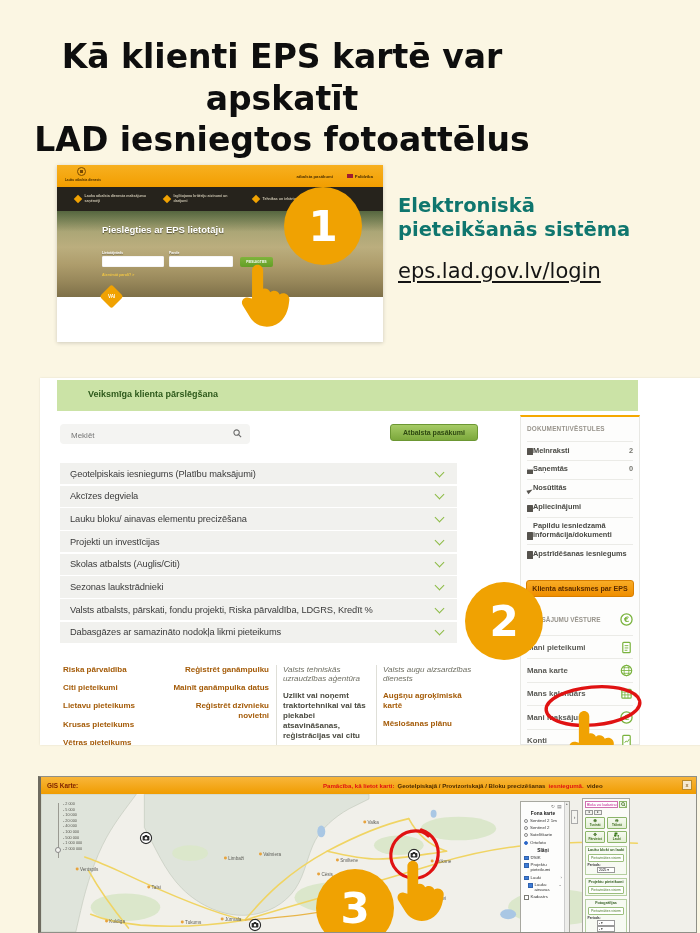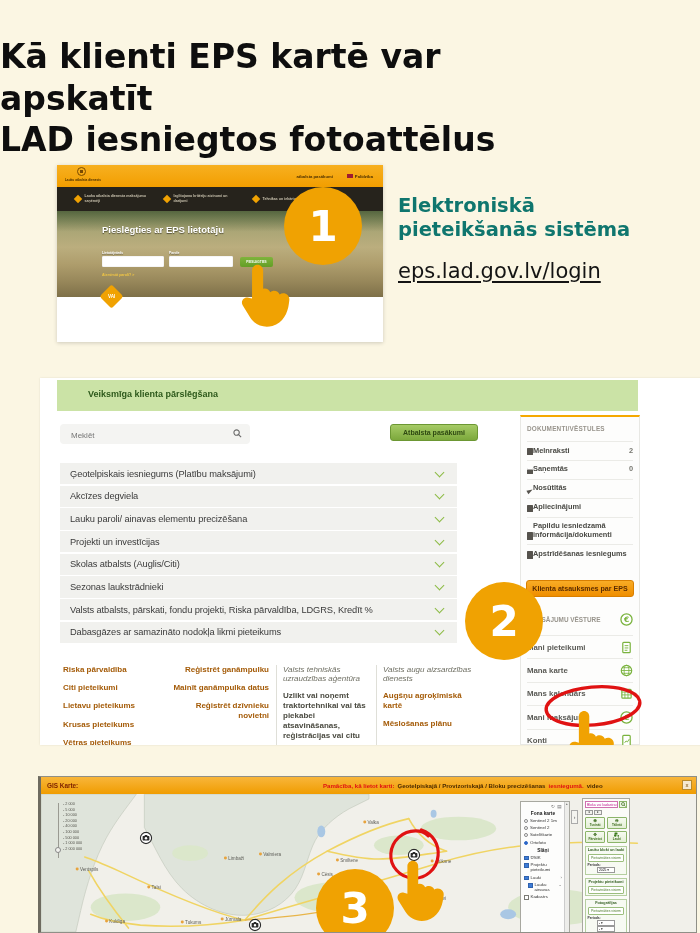--- a/index.html
+++ b/index.html
@@ -2,21 +2,21 @@
 <html><head>
 <meta charset="utf-8">
 <style>
   html,body{margin:0;padding:0;background:#e8e4d4;}
   #page{position:relative;width:700px;height:933px;background:#FBF6E3;overflow:hidden;
         font-family:"Liberation Sans",sans-serif;margin:0 auto;}
   .abs{position:absolute;}
   .flexc{display:flex;align-items:center;justify-content:center;}
 
   
-  .main-title{left:0;top:36px;width:564px;text-align:left;
+  .main-title{left:0;top:36px;width:564px;text-align:center;
     font-family:"DejaVu Sans",sans-serif;font-weight:bold;font-size:33px;line-height:1.26;color:#0e0e0e;}
 
   
   .step-circle{width:78px;height:78px;border-radius:50%;background:#F0A202;color:#fff;
     font-family:"DejaVu Sans",sans-serif;font-weight:bold;font-size:42px;z-index:30;}
   .hand{color:#F0A202;z-index:32;}
   .hand svg{width:100%;height:100%;display:block;}
 
   
   .login-card{left:57px;top:165px;width:326px;height:177px;background:#fff;
@@ -239,21 +239,21 @@
     <div class="abs acc-wrap">
       <div class="acc-row">
         <span>Ģeotelpiskais iesniegums (Platību maksājumi)</span>
           <i class="chev"></i>
         </div>
       <div class="acc-row">
         <span>Akcīzes degviela</span>
           <i class="chev"></i>
         </div>
       <div class="acc-row">
-        <span>Lauku paroli/ ainavas elementu precizēšana</span>
+        <span>Lauku bloku/ ainavas elementu precizēšana</span>
           <i class="chev"></i>
         </div>
       <div class="acc-row">
         <span>Projekti un investīcijas</span>
           <i class="chev"></i>
         </div>
       <div class="acc-row">
         <span>Skolas atbalsts (Auglis/Citi)</span>
           <i class="chev"></i>
         </div>

